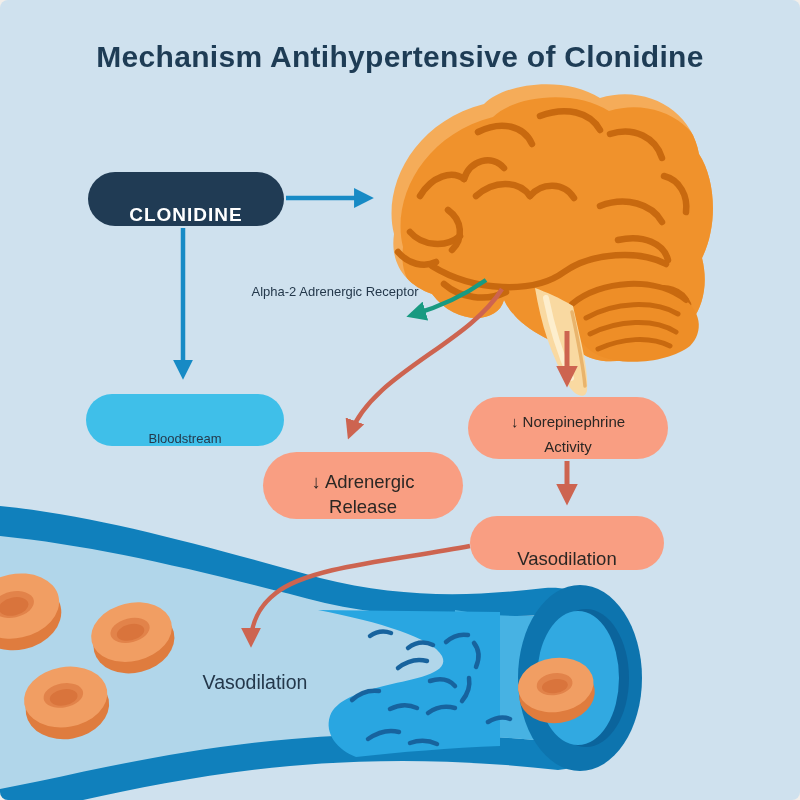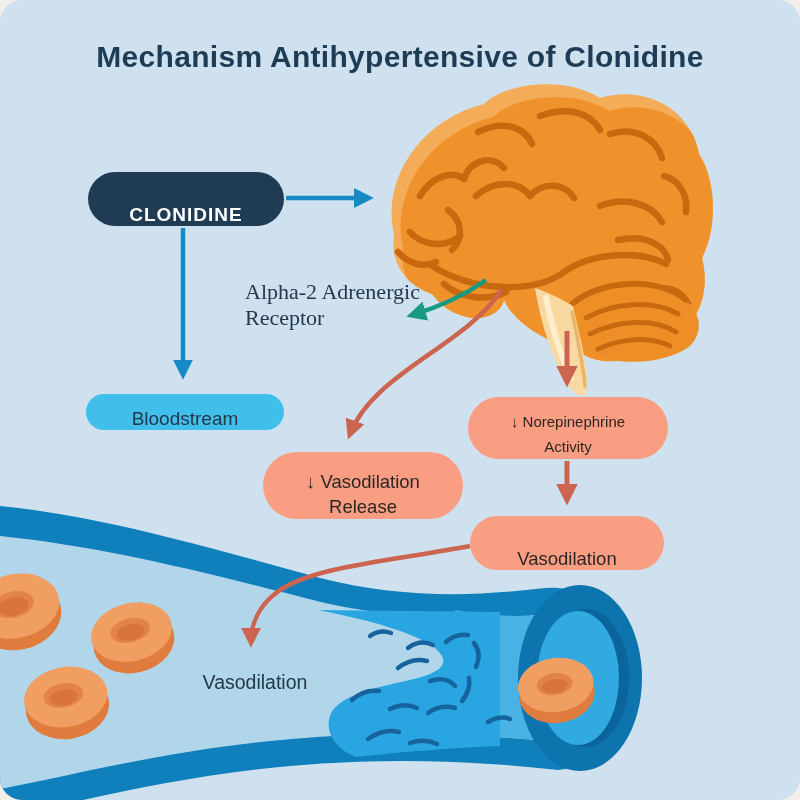--- a/index.html
+++ b/index.html
@@ -1,35 +1,35 @@
 <!DOCTYPE html>
 <html style="--background: #cfe1ee; --title_text: #1e3c55; --clonidine_bg: #203b54; --clonidine_text: #ffffff; --bloodstream_bg: #3fbfe9; --salmon_bg: #f99e82; --pill_dark_text: #2b2724; --dark_navy_text: #24384b; --blue_arrow: #178ac5; --red_arrow: #cd6450; --teal_arrow: #189a81; --brain_light: #f5ac59; --brain_main: #f0922c; --brain_lines: #c8690f; --brainstem: #f9d9a1; --vessel_wall: #1080bc; --vessel_lumen: #b1d6ea; --flow_cyan_bright: #29a6e1; --flow_cyan_soft: #47b2e3; --flow_dashes: #17639e; --cell_body: #f19e63; --cell_shade: #df7c3e;"><head>
 <meta charset="utf-8">
 <style>
   html,body{margin:0;padding:0;background:#f2eeea;width:800px;height:800px;overflow:hidden;}
   .canvas{position:relative;width:800px;height:800px;background:var(--background,#cfe1ee);
-          border-radius:22px;overflow:hidden;font-family:"Liberation Sans",sans-serif;}
+          border-radius:8px;overflow:hidden;font-family:"Liberation Sans",sans-serif;}
   svg{position:absolute;left:0;top:0;}
   .title{position:absolute;left:0;top:40px;width:800px;text-align:center;
          font-size:30px;font-weight:bold;letter-spacing:.3px;color:var(--title_text,#1e3c55);}
   .pill{position:absolute;display:flex;flex-direction:column;align-items:center;justify-content:flex-end;
         border-radius:999px;text-align:center;}
   .pill span{display:block;}
   #pill-clonidine{left:88px;top:172px;width:196px;height:54px;background:var(--clonidine_bg,#203b54);
         color:var(--clonidine_text,#fff);font-weight:bold;font-size:19px;letter-spacing:1px;}
-  #pill-bloodstream{left:86px;top:394px;width:198px;height:36px;background:var(--bloodstream_bg,#3fbfe9);
-        color:var(--dark_navy_text,#24384b);font-size:19px;}
+  #pill-bloodstream{left:86px;top:394px;width:198px;height:52px;background:var(--bloodstream_bg,#3fbfe9);
+        color:var(--dark_navy_text,#24384b);font-size:13px;}
   #pill-sympathetic{left:263px;top:452px;width:200px;height:67px;background:var(--salmon_bg,#f99e82);
         color:var(--pill_dark_text,#2b2724);font-size:18.5px;line-height:25px;}
   #pill-norepinephrine{left:468px;top:397px;width:200px;height:62px;background:var(--salmon_bg,#f99e82);
         color:var(--pill_dark_text,#2b2724);font-size:15px;line-height:25px;}
   #pill-vasodilation{left:470px;top:516px;width:194px;height:54px;background:var(--salmon_bg,#f99e82);
         color:var(--pill_dark_text,#2b2724);font-size:18.5px;}
-  .alpha2{position:absolute;left:245px;top:279px;width:180px;text-align:left;
-        font-size:22px;line-height:26px;color:var(--dark_navy_text,#24384b);font-family:Liberation Serif, serif;}
+  .alpha2{position:absolute;left:245px;top:279px;width:180px;text-align:center;
+        font-size:13px;line-height:26px;color:var(--dark_navy_text,#24384b);}
   .vessel-label{position:absolute;left:175px;top:671px;width:160px;text-align:center;
         font-size:19.5px;color:var(--dark_navy_text,#1d2f3e);}
   
   .wall{fill:var(--vessel_wall,#1080bc);} .lumen{fill:var(--vessel_lumen,#b1d6ea);}
   .cyanSoft{fill:var(--flow_cyan_soft,#47b2e3);} .cyanBright{fill:var(--flow_cyan_bright,#29a6e1);}
   .dash{stroke:var(--flow_dashes,#17639e);stroke-width:4.5;fill:none;stroke-linecap:round;}
   .cellBody{fill:var(--cell_body,#f19e63);} .cellShade{fill:var(--cell_shade,#df7c3e);}
   .brainBase{fill:var(--brain_light,#f5ac59);} .brainMain{fill:var(--brain_main,#f0922c);}
   .gyri{stroke:var(--brain_lines,#c8690f);stroke-width:6.5;fill:none;stroke-linecap:round;}
   .cbHatch{stroke:var(--brain_lines,#c8690f);stroke-width:5;fill:none;stroke-linecap:round;}
@@ -183,21 +183,21 @@
     <span>Alpha-2</span>
     <span>Adrenergic</span>
     <span>Receptor</span>
   </div>
 
   <div class="pill" id="pill-bloodstream">
     <span>Bloodstream</span>
   </div>
 
   <div class="pill" id="pill-sympathetic">
-    <span>↓ Vasodilation</span>
+    <span>↓ Adrenergic</span>
     <span>Release</span>
   </div>
 
   <div class="pill" id="pill-norepinephrine">
     <span>↓ Norepinephrine</span>
     <span>Activity</span>
   </div>
 
   <div class="pill" id="pill-vasodilation">
     <span>Vasodilation</span>

